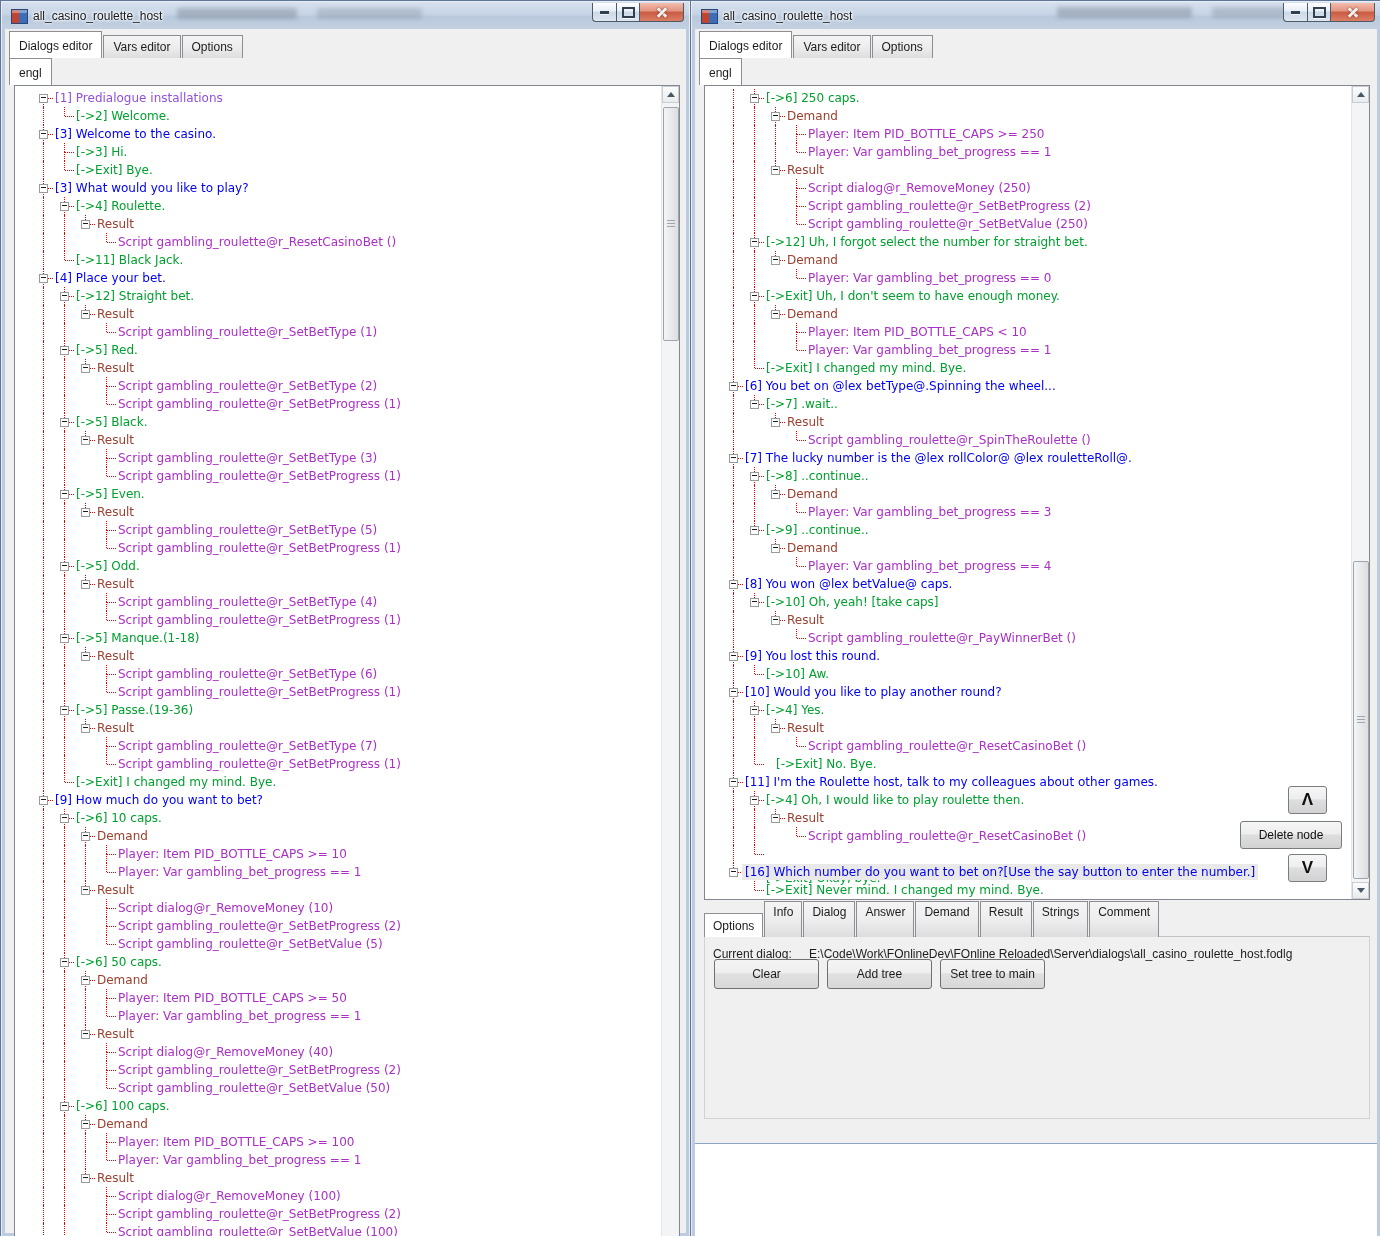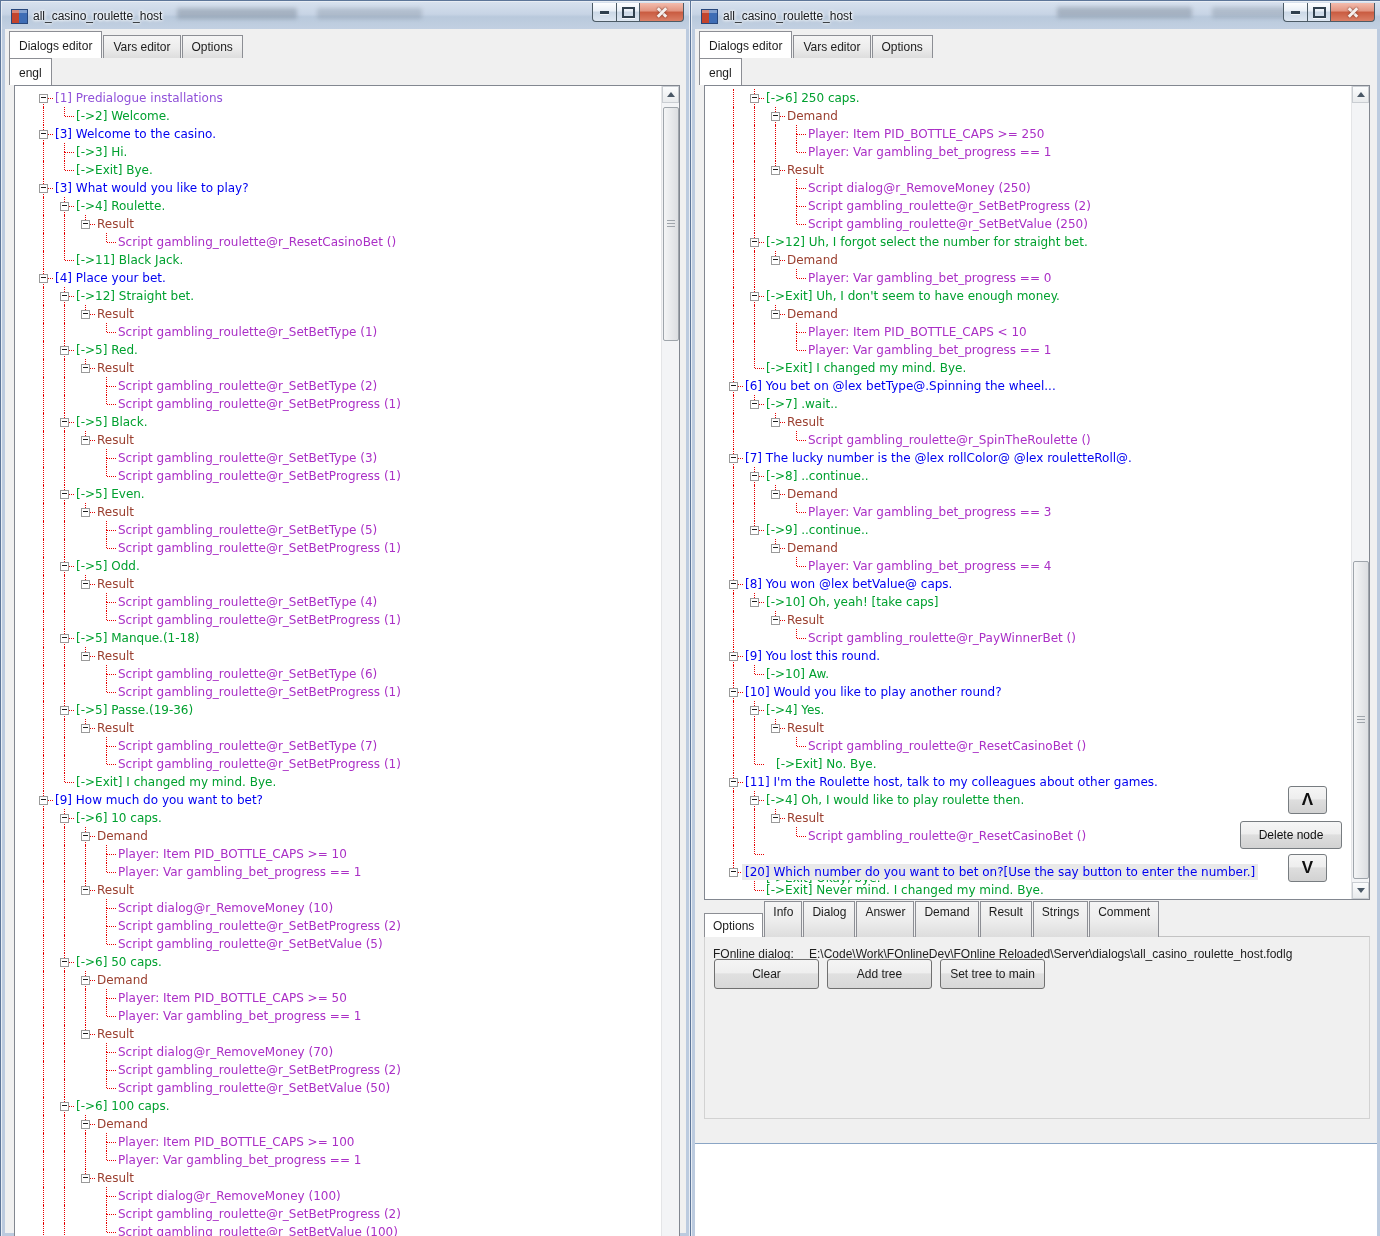--- a/index.html
+++ b/index.html
@@ -411,21 +411,21 @@
           <div class="guide-v" style="left: 49px; top: 939px; height: 18px;"></div>
           <div class="guide-v" style="left: 70px; top: 939px; height: 9px;"></div>
           <div class="guide-h" style="left: 71px; top: 948px; width: 9px;"></div>
           <div class="ebox" style="left: 66px; top: 944px;"></div>
           <span class="trow nt-g" style="left: 82px; top: 940px;">Result</span>
           <div class="guide-v" style="left: 28px; top: 957px; height: 18px;"></div>
           <div class="guide-v" style="left: 49px; top: 957px; height: 18px;"></div>
           <div class="guide-v" style="left: 91px; top: 957px; height: 9px;"></div>
           <div class="guide-v" style="left: 91px; top: 966px; height: 9px;"></div>
           <div class="guide-h" style="left: 92px; top: 966px; width: 9px;"></div>
-          <span class="trow nt-s" style="left: 103px; top: 958px;">Script dialog@r_RemoveMoney (70)</span>
+          <span class="trow nt-s" style="left: 103px; top: 958px;">Script dialog@r_RemoveMoney (40)</span>
           <div class="guide-v" style="left: 28px; top: 975px; height: 18px;"></div>
           <div class="guide-v" style="left: 49px; top: 975px; height: 18px;"></div>
           <div class="guide-v" style="left: 91px; top: 975px; height: 9px;"></div>
           <div class="guide-v" style="left: 91px; top: 984px; height: 9px;"></div>
           <div class="guide-h" style="left: 92px; top: 984px; width: 9px;"></div>
           <span class="trow nt-s" style="left: 103px; top: 976px;">Script gambling_roulette@r_SetBetProgress (2)</span>
           <div class="guide-v" style="left: 28px; top: 993px; height: 18px;"></div>
           <div class="guide-v" style="left: 49px; top: 993px; height: 18px;"></div>
           <div class="guide-v" style="left: 91px; top: 993px; height: 9px;"></div>
           <div class="guide-h" style="left: 92px; top: 1002px; width: 9px;"></div>
@@ -742,21 +742,21 @@
           <div class="guide-v" style="left: 91px; top: 741px; height: 9px;"></div>
           <div class="guide-h" style="left: 92px; top: 750px; width: 9px;"></div>
           <span class="trow nt-s" style="left: 103px; top: 742px;">Script gambling_roulette@r_ResetCasinoBet ()</span>
           <div class="guide-v" style="left: 28px; top: 759px; height: 18px;"></div>
           <div class="guide-v" style="left: 49px; top: 759px; height: 9px;"></div>
           <div class="guide-h" style="left: 50px; top: 768px; width: 9px;"></div>
           <span class="trow nt-a" style="left: 61px; top: 760px; margin-top: 24px;">[-&gt;Exit] Okay, bye.</span>
           <div class="guide-v" style="left: 28px; top: 777px; height: 9px;"></div>
           <div class="guide-h" style="left: 29px; top: 786px; width: 9px;"></div>
           <div class="ebox" style="left: 24px; top: 782px;"></div>
-          <span class="trow nt-d hl" style="left: 40px; top: 778px;">[20] Which number do you want to bet on?[Use the say button to enter the number.]</span>
+          <span class="trow nt-d hl" style="left: 40px; top: 778px;">[16] Which number do you want to bet on?[Use the say button to enter the number.]</span>
           <div class="guide-v" style="left: 49px; top: 795px; height: 9px;"></div>
           <div class="guide-h" style="left: 50px; top: 804px; width: 9px;"></div>
           <span class="trow nt-a" style="left: 61px; top: 796px;">[-&gt;Exit] Never mind. I changed my mind. Bye.</span>
         </div>
       <div class="vsb">
         <div class="sbtn up"></div>
         <div class="sthumb" style="top:475px;height:316px;"></div>
         <div class="sbtn down"></div>
       </div>
     </div>
@@ -768,21 +768,21 @@
         <div class="tab sel">Options</div>
         <div class="tab">Info</div>
         <div class="tab">Dialog</div>
         <div class="tab">Answer</div>
         <div class="tab">Demand</div>
         <div class="tab">Result</div>
         <div class="tab">Strings</div>
         <div class="tab">Comment</div>
       </div>
     <div class="pageline" style="top:935px;"></div>
-    <span class="flabel" style="left:22px;top:946px;">FOnline dialog:</span>
+    <span class="flabel" style="left:22px;top:946px;">Current dialog:</span>
     <span class="flabel" style="left:118px;top:946px;">E:\Code\Work\FOnlineDev\FOnline Reloaded\Server\dialogs\all_casino_roulette_host.fodlg</span>
     <div style="position:absolute;left:23px;top:958px;">
         <div class="btnrow">
           <button class="pbtn">Clear</button>
           <button class="pbtn">Add tree</button>
           <button class="pbtn">Set tree to main</button>
         </div>
       </div>
 
     <div class="lower"></div>

